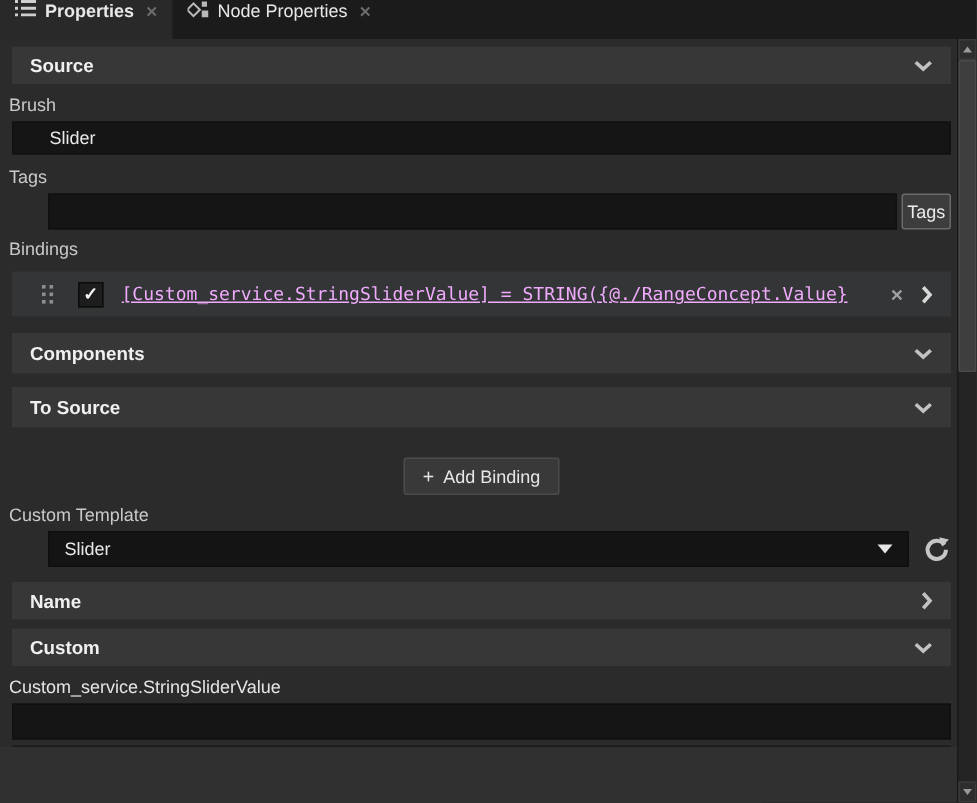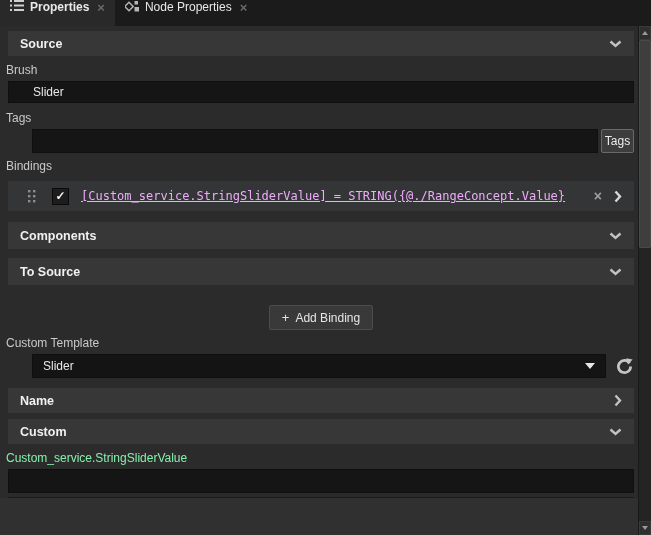--- a/index.html
+++ b/index.html
@@ -137,21 +137,21 @@
   .dropdown .dd-value { flex: 1; }
   .dd-arrow {
     width: 0; height: 0;
     border-left: 5px solid transparent;
     border-right: 5px solid transparent;
     border-top: 6px solid #e6e6e6;
   }
   .reset-btn { margin-left: 9px; background: none; border: none; padding: 0; display: flex; }
   .reset-btn svg { display: block; }
 
-  .custom-link { color: #86efac; margin-left: -2px; height: 15px; line-height: 15px; }
+  .custom-link { color: #e5e5e5; margin-left: -2px; height: 15px; line-height: 15px; }
 
   .bottom-divider { margin-top: 4px; border-top: 1px solid #1a1a1a; }
   .bottom-strip { flex: 1; background: #303030; margin: 0 -4px 0 -8px; }
 
   
   .mt3 { margin-top: 3px; padding-left: 24px; } .mt5 { margin-top: 5px; } .mt6 { margin-top: 6px; }
   .mt7 { margin-top: 7px; } .mt8 { margin-top: 8px; } .mt9 { margin-top: 9px; }
   .mt10 { margin-top: 10px; } .mt11 { margin-top: 11px; }
   .hdr27 { height: 27px; }
 

